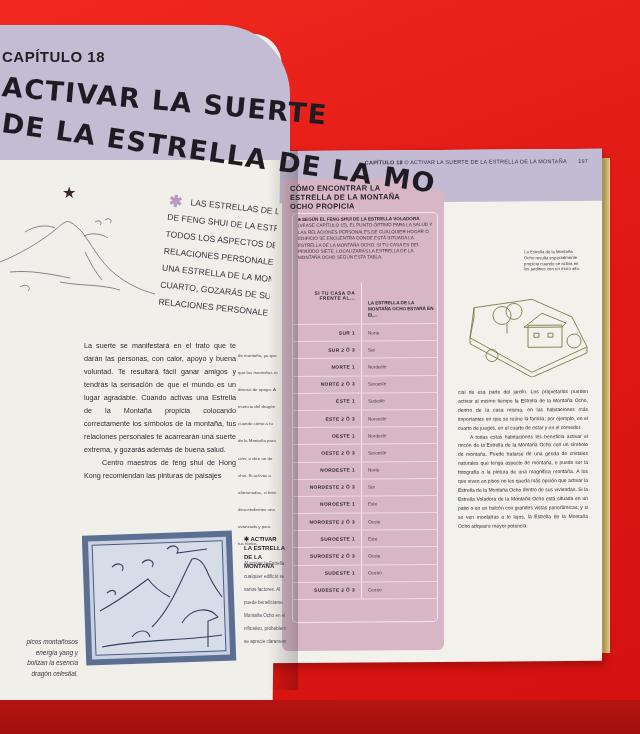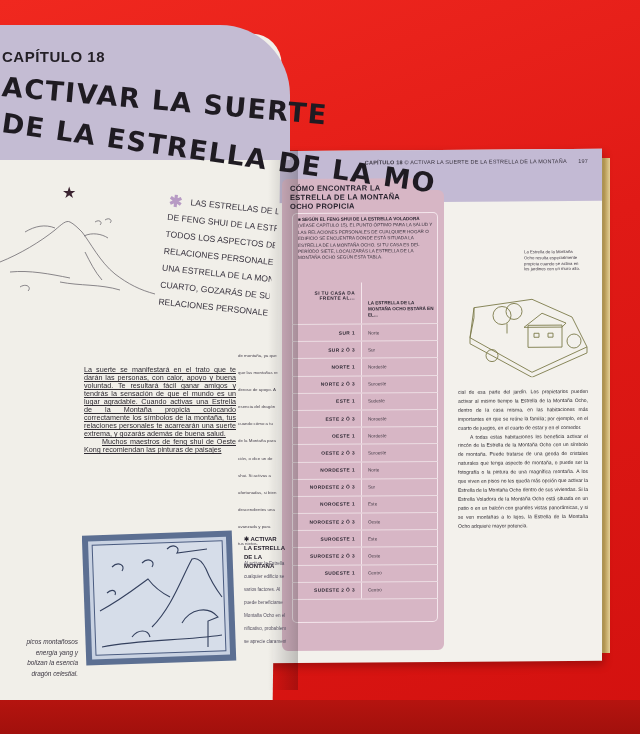--- a/index.html
+++ b/index.html
@@ -135,24 +135,23 @@
   }
   .mountain-sketch { position: absolute; left: 0px; top: 212px; width: 160px; height: 90px; }
   .intro-caps {
     position: absolute; left: 170px; top: 192px; width: 110px;
     font-size: 8.6px; line-height: 17px; color: #3a3540;
     transform: rotate(6deg); transform-origin: left top;
     white-space: nowrap; overflow: hidden;
   }
   .asterisk-icon { color: #b79ac4; font-size: 16px; font-weight: 700; margin-right: 8px; vertical-align: -3px; }
   .body-left {
-    position: absolute; left: 84px; top: 366px; width: 152px;
-    font-size: 7.2px; line-height: 8px; color: #2f2b32;
+    position: absolute; left: 84px; top: 339px; width: 152px;
+    font-size: 7.2px; line-height: 13px; color: #2f2b32;
     text-align: justify;
-    text-decoration: underline;
   }
   .body-left p.indent { text-indent: 18px; }
   .body-left-col2 {
     position: absolute; left: 238px; top: 347px; width: 44px;
     font-size: 4.4px; line-height: 17.1px; color: #4a4550;
     white-space: nowrap; overflow: hidden;
   }
   .frame-art { position: absolute; left: 82px; top: 527px; width: 156px; height: 140px; }
   .sub-heading {
     position: absolute; left: 244px; top: 535px; width: 42px;
@@ -326,21 +325,21 @@
   <div>DE FENG SHUI DE LA ESTRELLA VO</div>
   <div>TODOS LOS ASPECTOS DE LA SUER</div>
   <div>RELACIONES PERSONALES Y DE LA</div>
   <div>UNA ESTRELLA DE LA MONTAÑA PRO</div>
   <div>CUARTO, GOZARÁS DE SUERTE EN</div>
   <div>RELACIONES PERSONALES Y PAR</div>
 </div>
 
 <div class="body-left">
   <p>La suerte se manifestará en el trato que te darán las personas, con calor, apoyo y buena voluntad. Te resultará fácil ganar amigos y tendrás la sensación de que el mundo es un lugar agradable. Cuando activas una Estrella de la Montaña propicia colocando correctamente los símbolos de la montaña, tus relaciones personales te acarrearán una suerte extrema, y gozarás además de buena salud.</p>
-  <p class="indent">Muchos maestros de feng shui de Oeste Kong recomiendan las pinturas de paisajes</p>
+  <p class="indent">Centro maestros de feng shui de Hong Kong recomiendan las pinturas de paisajes</p>
 </div>
 
 <div class="body-left-col2">
   <div>de montaña, ya que</div>
   <div>que las montañas re</div>
   <div>deroso de apoyo. A</div>
   <div>esencia del dragón</div>
   <div>cuando cómo a tu</div>
   <div>de la Montaña para</div>
   <div>ción, o dice un de</div>

